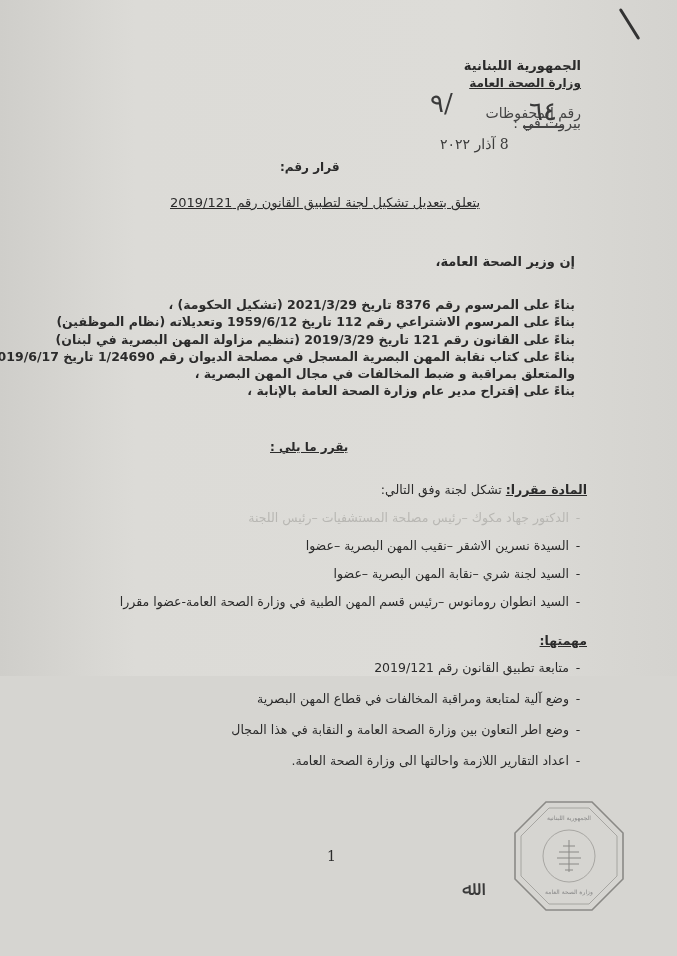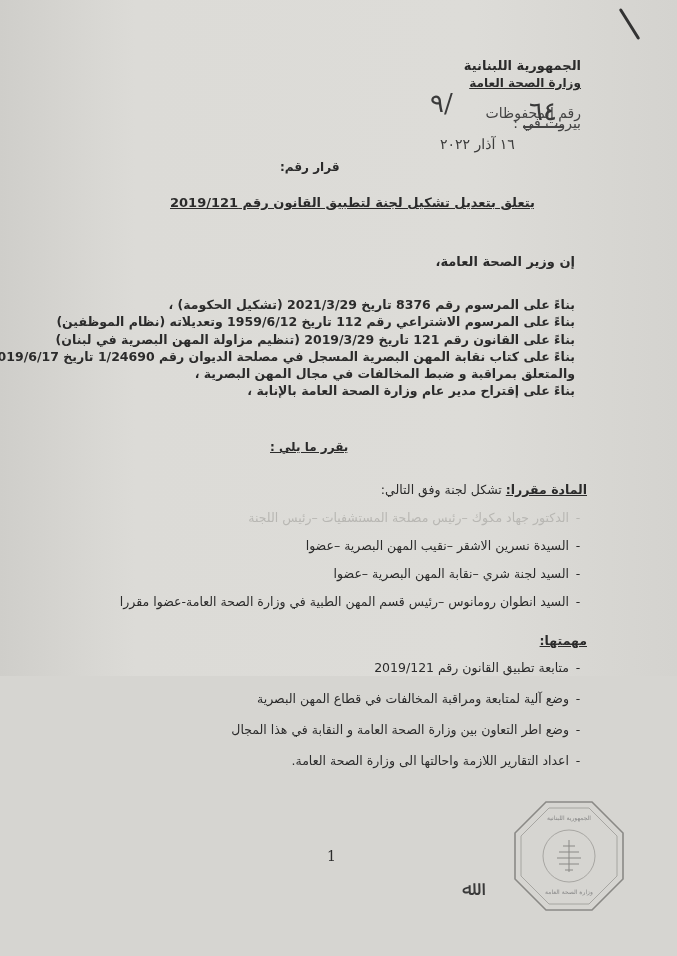--- a/index.html
+++ b/index.html
@@ -18,21 +18,21 @@
   .hand { font-family:"DejaVu Serif", serif; color:#3a3a3a; }
   .corner-mark { position:absolute; left:628px; top:6px; width:3px; height:36px; background:#333; transform:rotate(-32deg); border-radius:2px; }
   .header-1 { right:96px; top:58px; font-size:13px; font-weight:bold; }
   .header-2 { right:96px; top:76px; font-size:12px; font-weight:bold; text-decoration:underline; }
   .ref-label { right:96px; top:108px; font-size:14px; line-height:10px; color:#444; }
   .ref-value { left:523px; top:96px; font-size:26px; }
   .ref-slash { left:430px; top:88px; font-size:26px; }
   .ref-date { left:440px; top:136px; font-size:14px; }
   .decision-label { left:280px; top:160px; font-size:12px; font-weight:bold; }
   .decision-num { left:210px; top:132px; font-size:30px; }
-  .subject { left:170px; top:195px; font-size:13px; font-weight:bold; text-decoration:underline; }
+  .subject { left:170px; top:195px; font-size:13px; font-weight:normal; text-decoration:underline; }
   .minister { right:102px; top:254px; font-size:13px; font-weight:bold; }
   .whereas { right:102px; top:296px; font-size:12.5px; font-weight:bold; line-height:17.3px; text-align:right; }
   .whereas div { white-space:nowrap; }
   .decides { left:270px; top:440px; font-size:12px; font-weight:bold; text-decoration:underline; }
   .article1 { right:90px; top:482px; font-size:12.5px; }
   .article1 .lbl { font-weight:bold; text-decoration:underline; }
   .list { right:90px; font-size:12.5px; }
   .list li { list-style:none; white-space:nowrap; }
   .dash { display:inline-block; width:18px; text-align:center; }
   .faded { color:#b8b7b3; }
@@ -50,21 +50,21 @@
   <div class="corner-mark"></div>
 
   <div class="abs header-1">الجمهورية اللبنانية</div>
   <div class="abs header-2">وزارة الصحة العامة</div>
   <div class="abs ref-label">
     <div>رقم المحفوظات</div>
     <div>بيروت في :</div>
   </div>
   <div class="abs hand ref-value" style="border-bottom:2px solid #444; padding:0 6px;">٦٤</div>
   <div class="abs hand ref-slash">/٩</div>
-  <div class="abs hand ref-date">١٦ آذار ٢٠٢٢</div>
+  <div class="abs hand ref-date">8 آذار ٢٠٢٢</div>
 
   <div class="abs decision-label">قرار رقم:</div>
 
   <div class="abs subject">يتعلق بتعديل تشكيل لجنة لتطبيق القانون رقم 2019/121</div>
 
   <div class="abs minister">إن وزير الصحة العامة،</div>
 
   <div class="abs whereas">
     <div>بناءً على المرسوم رقم 8376 تاريخ 2021/3/29 (تشكيل الحكومة) ،</div>
     <div>بناءً على المرسوم الاشتراعي رقم  112 تاريخ  1959/6/12 وتعديلاته (نظام الموظفين)</div>

